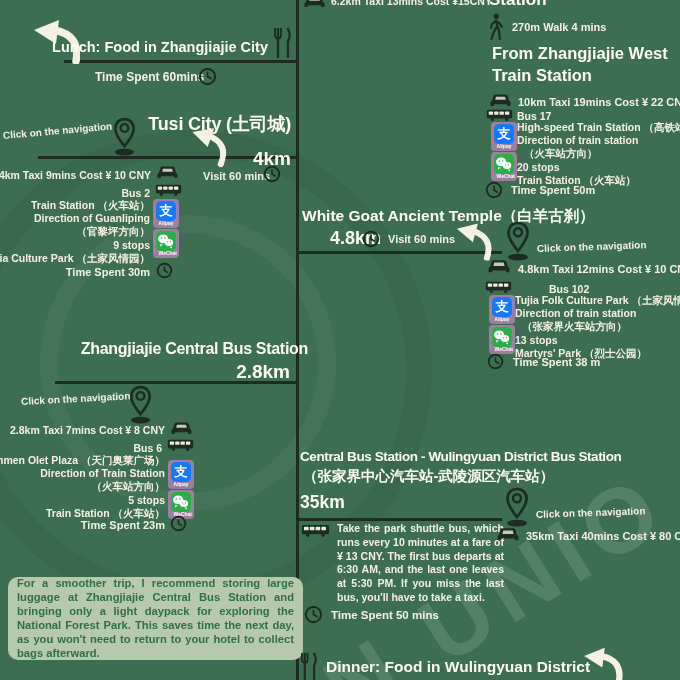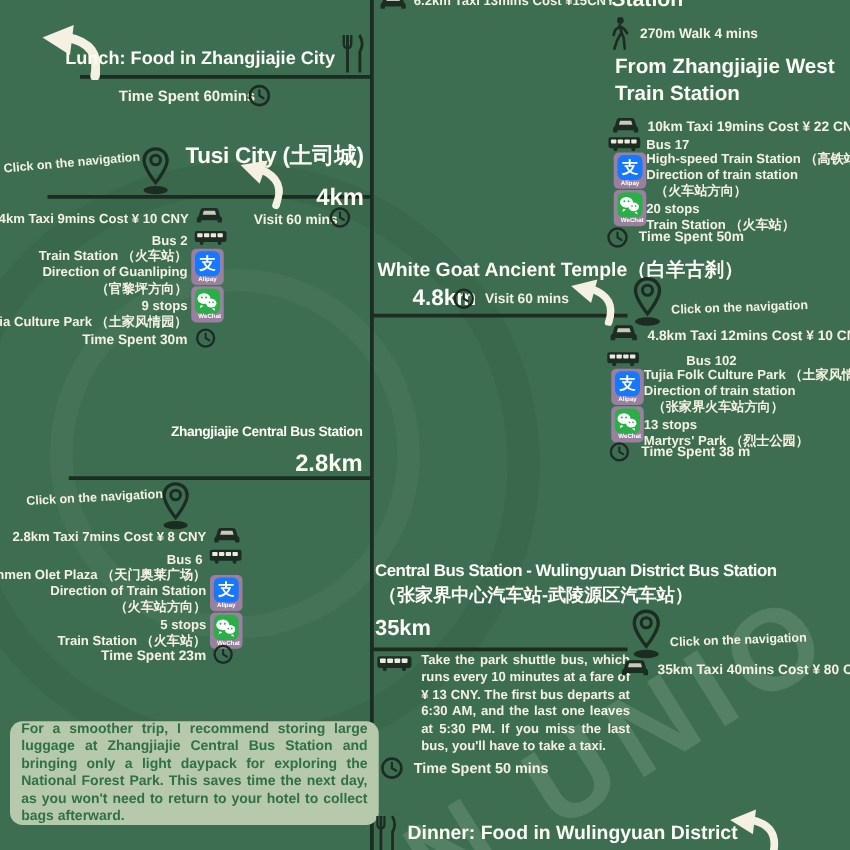--- a/index.html
+++ b/index.html
@@ -160,21 +160,21 @@
           <use href="#ic-wechat-bubbles"></use>
         </svg>
     </div>
     <div class="app-lb">WeChat</div>
   </div>
   <div class="txt small" style="right:530px;top:266px;font-size:11px;">Time Spent 30m</div>
   <svg class="icon" style="left:156px;top:262px" width="17" height="17" viewBox="0 0 20 20">
       <use href="#ic-clock"></use>
     </svg>
 
-  <div class="txt h" style="right:390px;top:340px;font-size:11px;letter-spacing:-0.3px;text-align:center;">Zhangjiajie Central Bus Station</div>
+  <div class="txt h" style="right:372px;top:340px;font-size:16px;letter-spacing:-0.3px;text-align:center;">Zhangjiajie Central Bus Station</div>
   <div class="txt h" style="right:390px;top:361px;font-size:19px;">2.8km</div>
   <svg class="icon" style="left:127px;top:385px" width="27" height="39" viewBox="0 0 28 40">
       <use href="#ic-pin"></use>
     </svg>
   <div class="txt nav" style="left:21px;top:396px;transform:rotate(-3deg);">Click on the navigation</div>
 
   <div class="txt small" style="right:515px;top:424px;">2.8km Taxi 7mins Cost ¥ 8 CNY</div>
   <svg class="icon" style="left:170px;top:420px" width="23" height="15" viewBox="0 0 32 20">
       <use href="#ic-car"></use>
     </svg>

